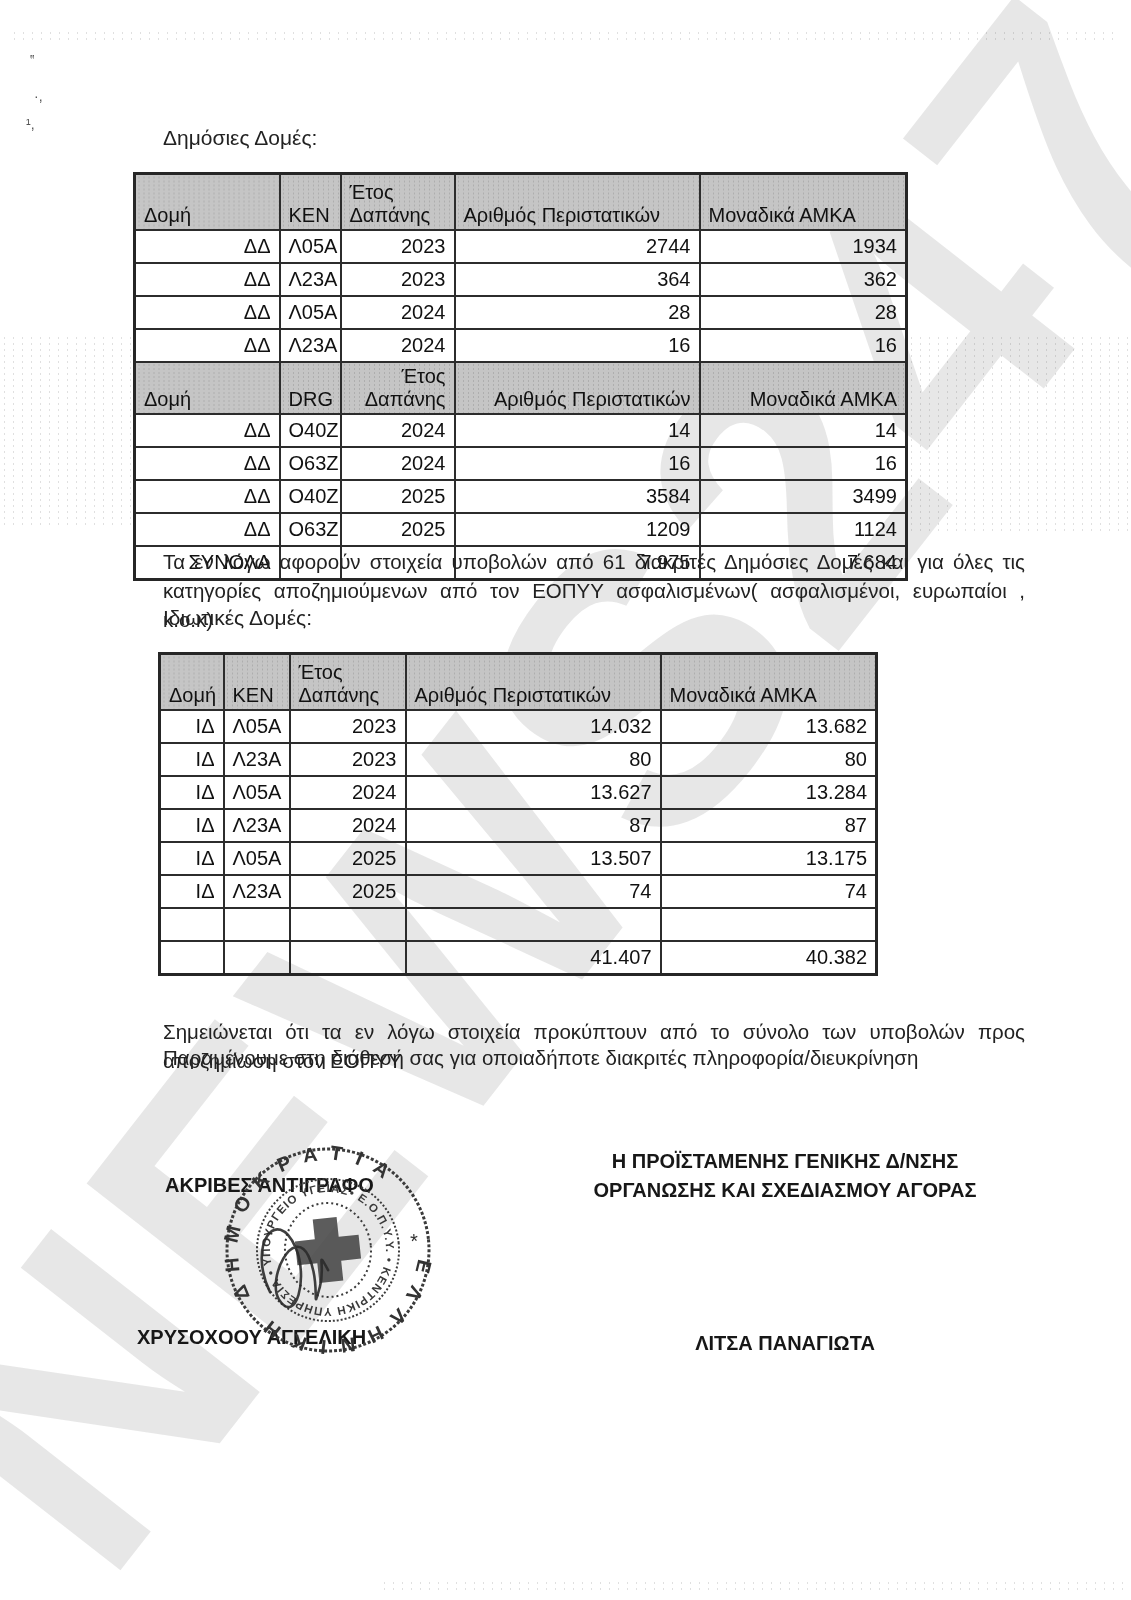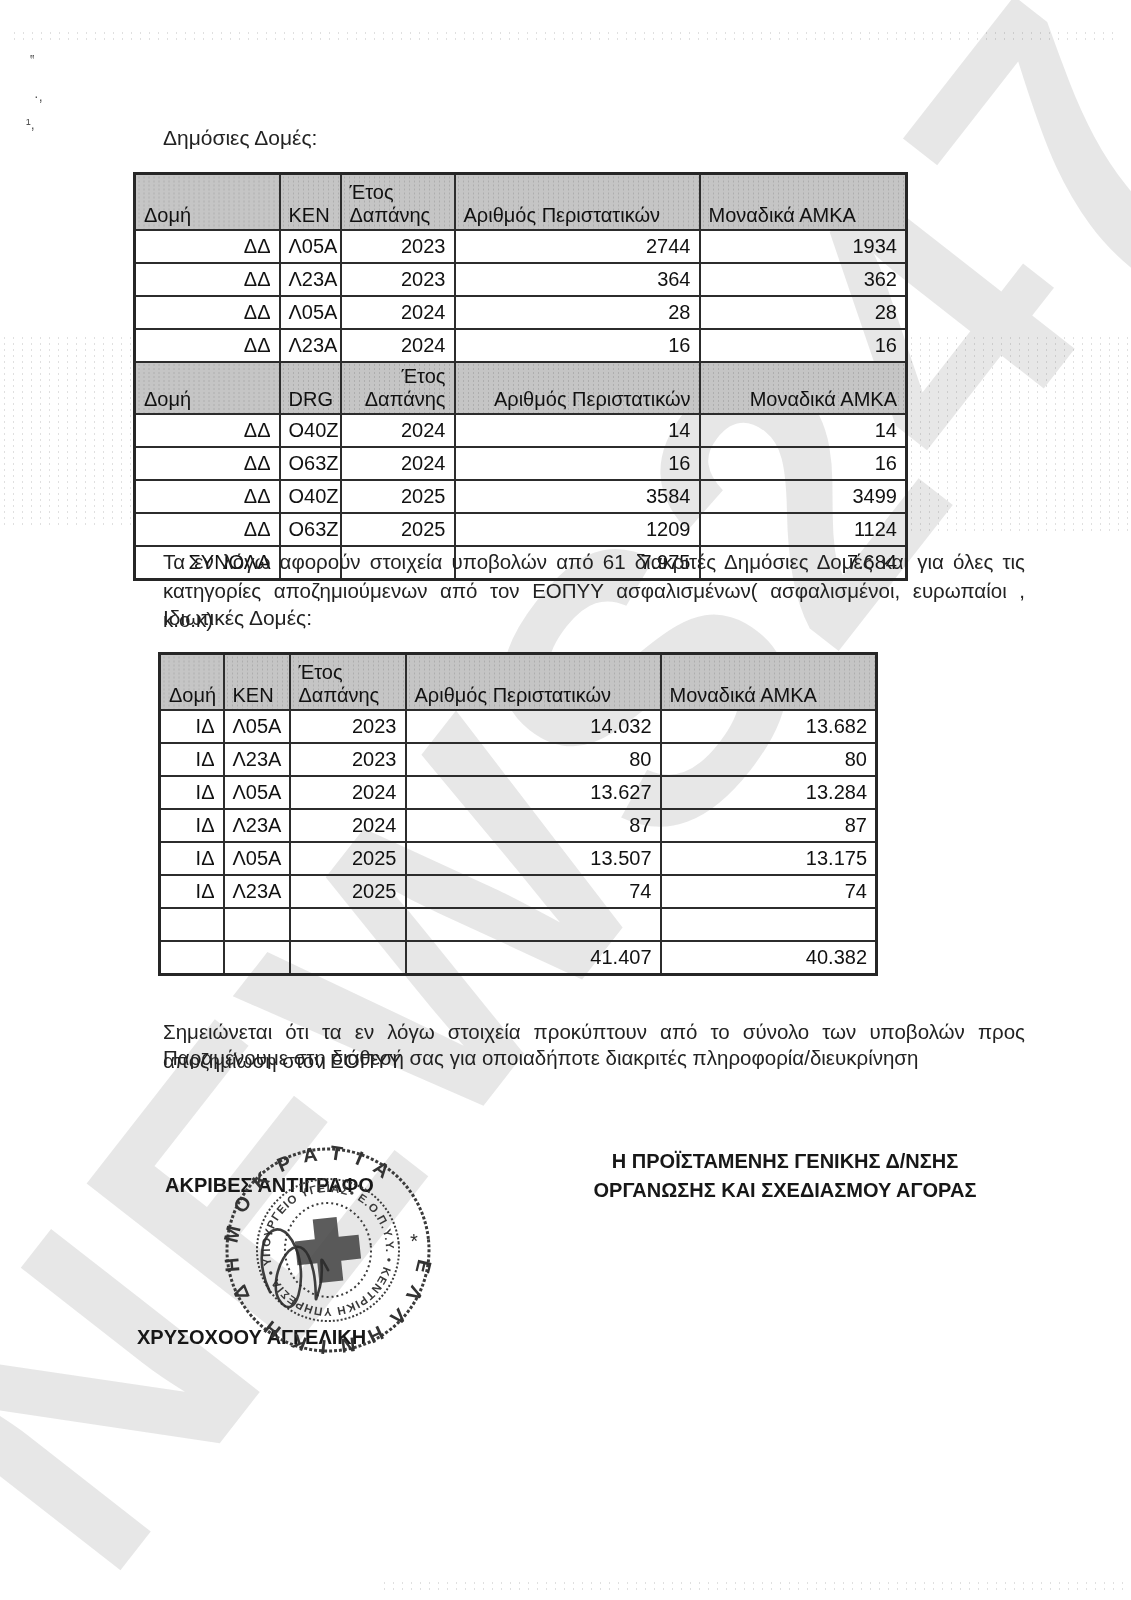--- a/index.html
+++ b/index.html
@@ -336,15 +336,16 @@
         <textPath href="#inner-ring-path" startOffset="118">• Ε.Ο.Π.Υ.Υ. • ΚΕΝΤΡΙΚΗ ΥΠΗΡΕΣΙΑ • ΥΠΟΥΡΓΕΙΟ ΥΓΕΙΑΣ</textPath>
       </text>
       <path d="M 112,92 h 24 v 20 h 20 v 24 h -20 v 20 h -24 v -20 h -20 v -24 h 20 z" fill="#3f3f3f" opacity="0.85"></path>
       <path d="M 62,160 C 44,110 78,74 92,118 C 102,150 84,196 70,168 C 60,146 92,96 104,128 C 114,156 100,190 112,160 C 120,140 112,120 122,144" fill="none" stroke="#2a2a2a" stroke-width="2.6" opacity="0.9" stroke-linecap="round"></path>
     </svg>
 
     <div class="right-block">
       <div>Η ΠΡΟΪΣΤΑΜΕΝΗΣ ΓΕΝΙΚΗΣ Δ/ΝΣΗΣ</div>
       <div>ΟΡΓΑΝΩΣΗΣ ΚΑΙ ΣΧΕΔΙΑΣΜΟΥ ΑΓΟΡΑΣ</div>
     </div>
+    <div class="signee">ΛΙΤΣΑ ΠΑΝΑΓΙΩΤΑ</div>
 
   </div>
 </div>
 
 </body></html>

